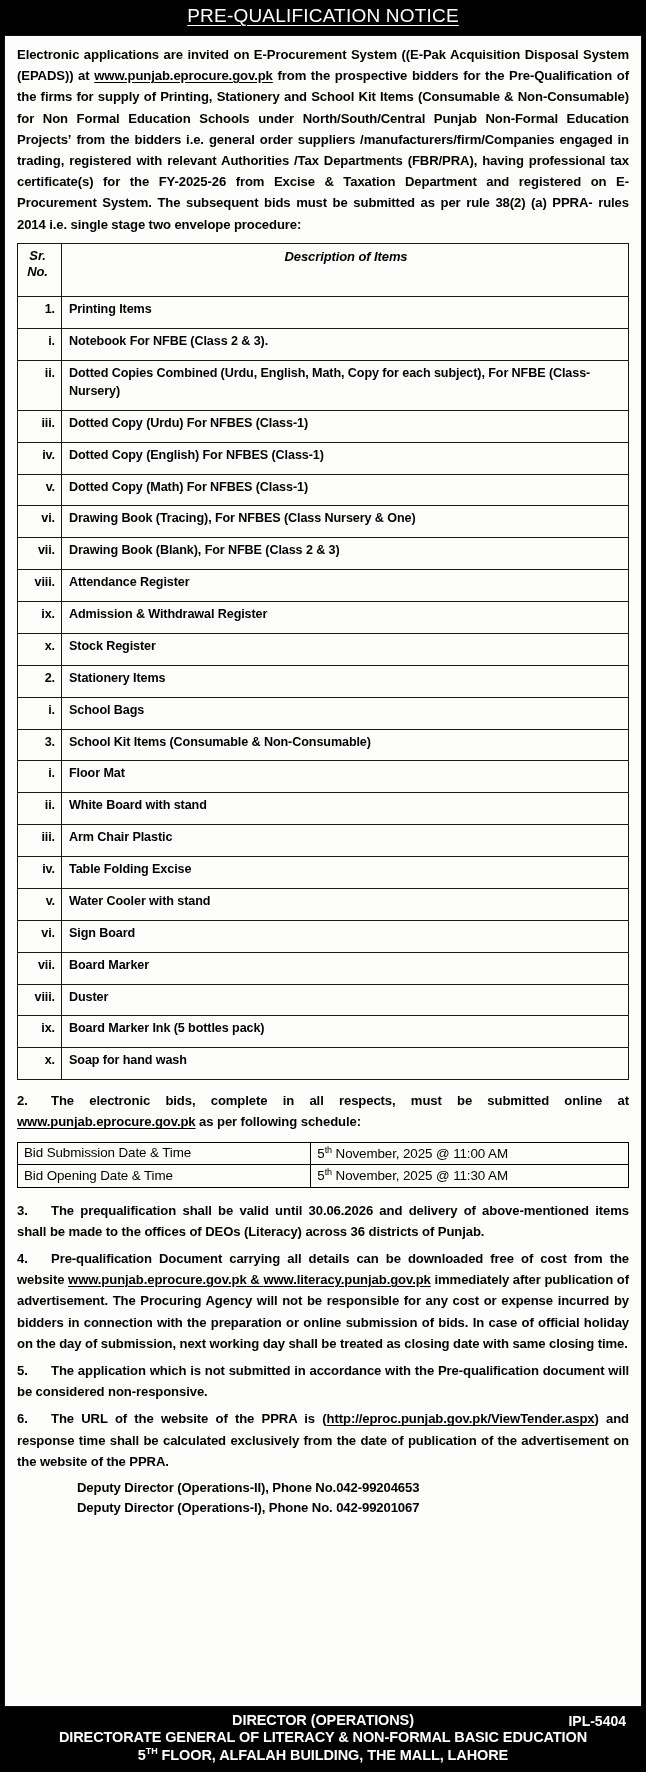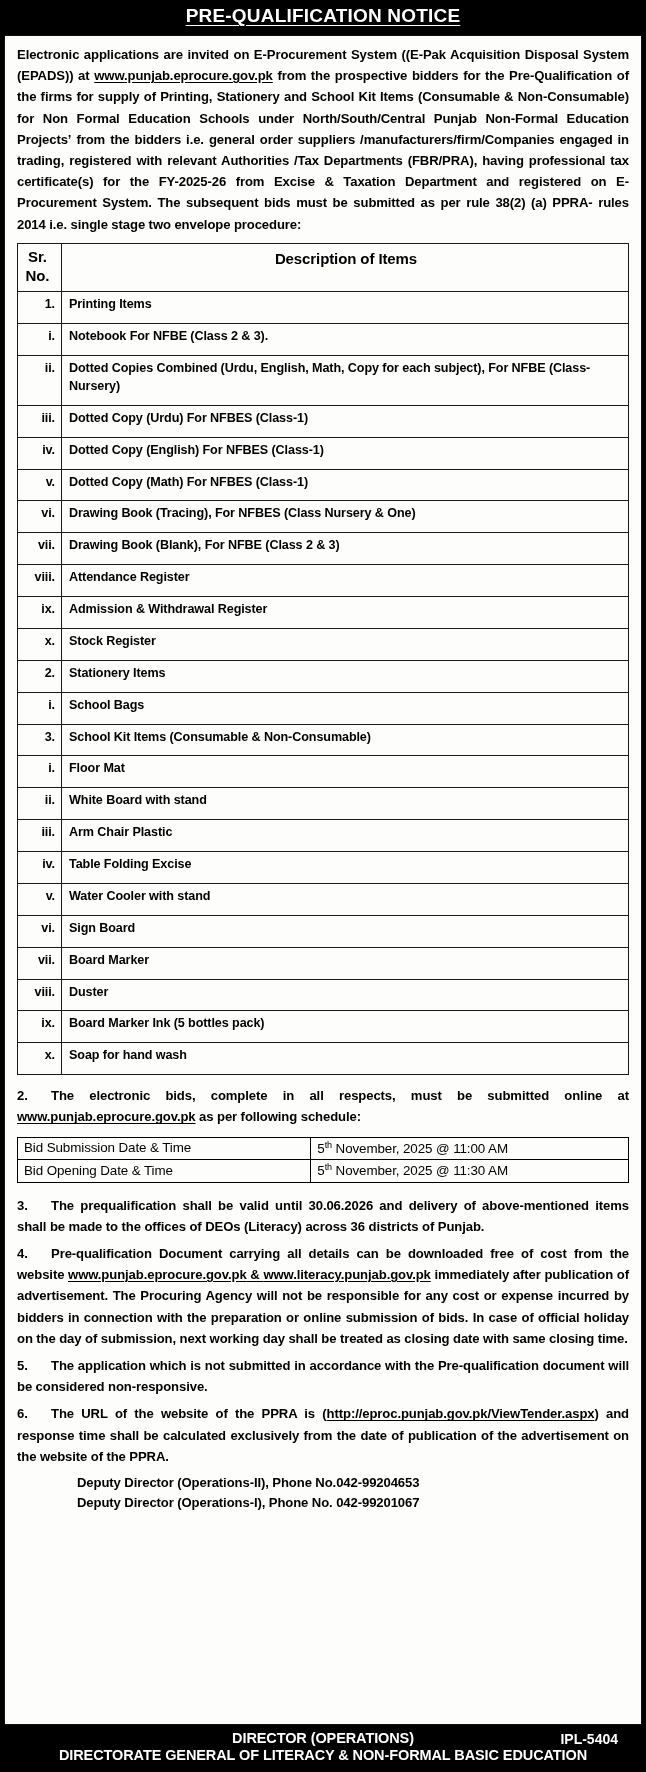--- a/index.html
+++ b/index.html
@@ -23,21 +23,21 @@
 
   
   .banner {
     background: #000;
     color: #fff;
     text-align: center;
     padding: 5px 0 8px 0;
   }
   .banner-title {
     font-size: 19px;
-    font-weight: bold;
+    font-weight: normal;
     letter-spacing: .2px;
     text-decoration: underline;
     text-underline-offset: 3px;
     display: inline-block;
   }
 
   
   .sheet {
     background: #fdfdfb;
     margin: 0 4px 0 4px;
@@ -81,22 +81,23 @@
   table.items col.c-sr { width: 44px; }
   table.items th.sr, table.items td.sr {
     text-align: right;
     padding-right: 6px;
     padding-left: 2px;
     font-weight: 700;
   }
   table.items th {
     text-align: center;
     font-weight: 800;
-    padding-bottom: 6px;
-    font-size: 15px;
+    padding-bottom: 16px;
+    font-size: 13px;
+    font-style: italic;
   }
   table.items th.sr {
     text-align: center;
     line-height: 1.25;
   }
   td.group { font-weight: 800; }
 
   
   table.schedule {
     width: 100%;
@@ -136,21 +137,21 @@
   }
   .footer-line {
     font-weight: 800;
     letter-spacing: -0.1px;
   }
   .f1 { font-size: 14.5px; }
   .f2 { font-size: 14.5px; margin-top: 1px; }
   .f3 { font-size: 14.5px; margin-top: 1px; }
   .ipl {
     position: absolute;
-    right: 28px;
+    right: 20px;
     top: 6px;
     font-size: 14px;
     font-weight: 700;
     color: #fff;
   }
   .footer sup { font-size: 9px; }
 </style>
 </head>
 <body>
 
@@ -307,15 +308,16 @@
         <div>Deputy Director (Operations-II), Phone No.042-99204653</div>
         <div>Deputy Director (Operations-I), Phone No. 042-99201067</div>
       </div>
 
   </div>
 
   <div class="footer">
     <span class="ipl">IPL-5404</span>
     <div class="footer-line f1">DIRECTOR (OPERATIONS)</div>
     <div class="footer-line f2">DIRECTORATE GENERAL OF LITERACY &amp; NON-FORMAL BASIC EDUCATION</div>
+    <div class="footer-line f3"><span>5</span><sup>TH</sup><span> FLOOR, ALFALAH BUILDING, THE MALL, LAHORE</span></div>
   </div>
 
 </div>
 
 </body></html>

